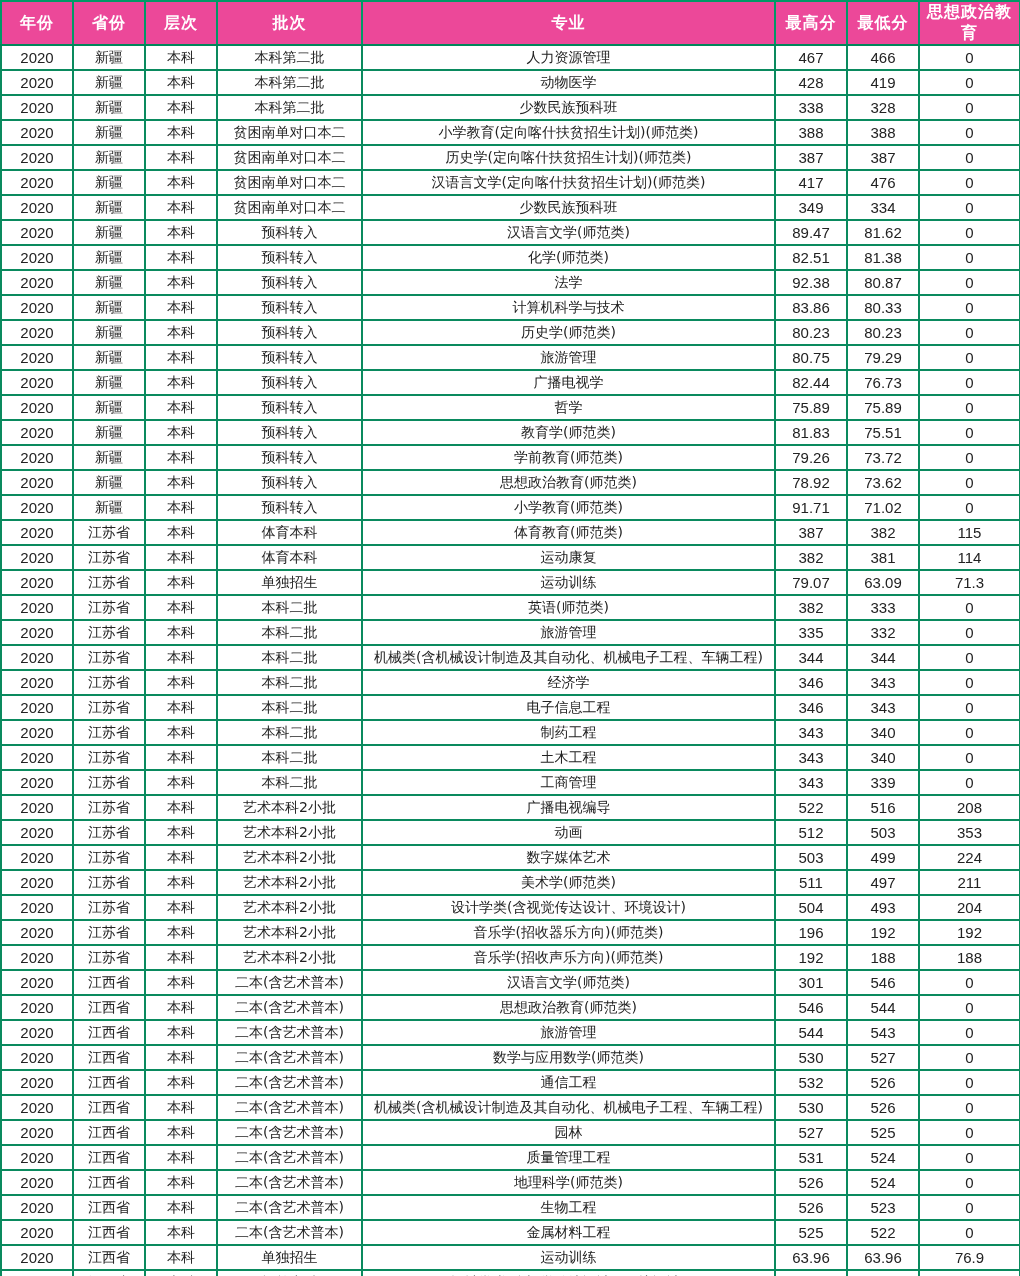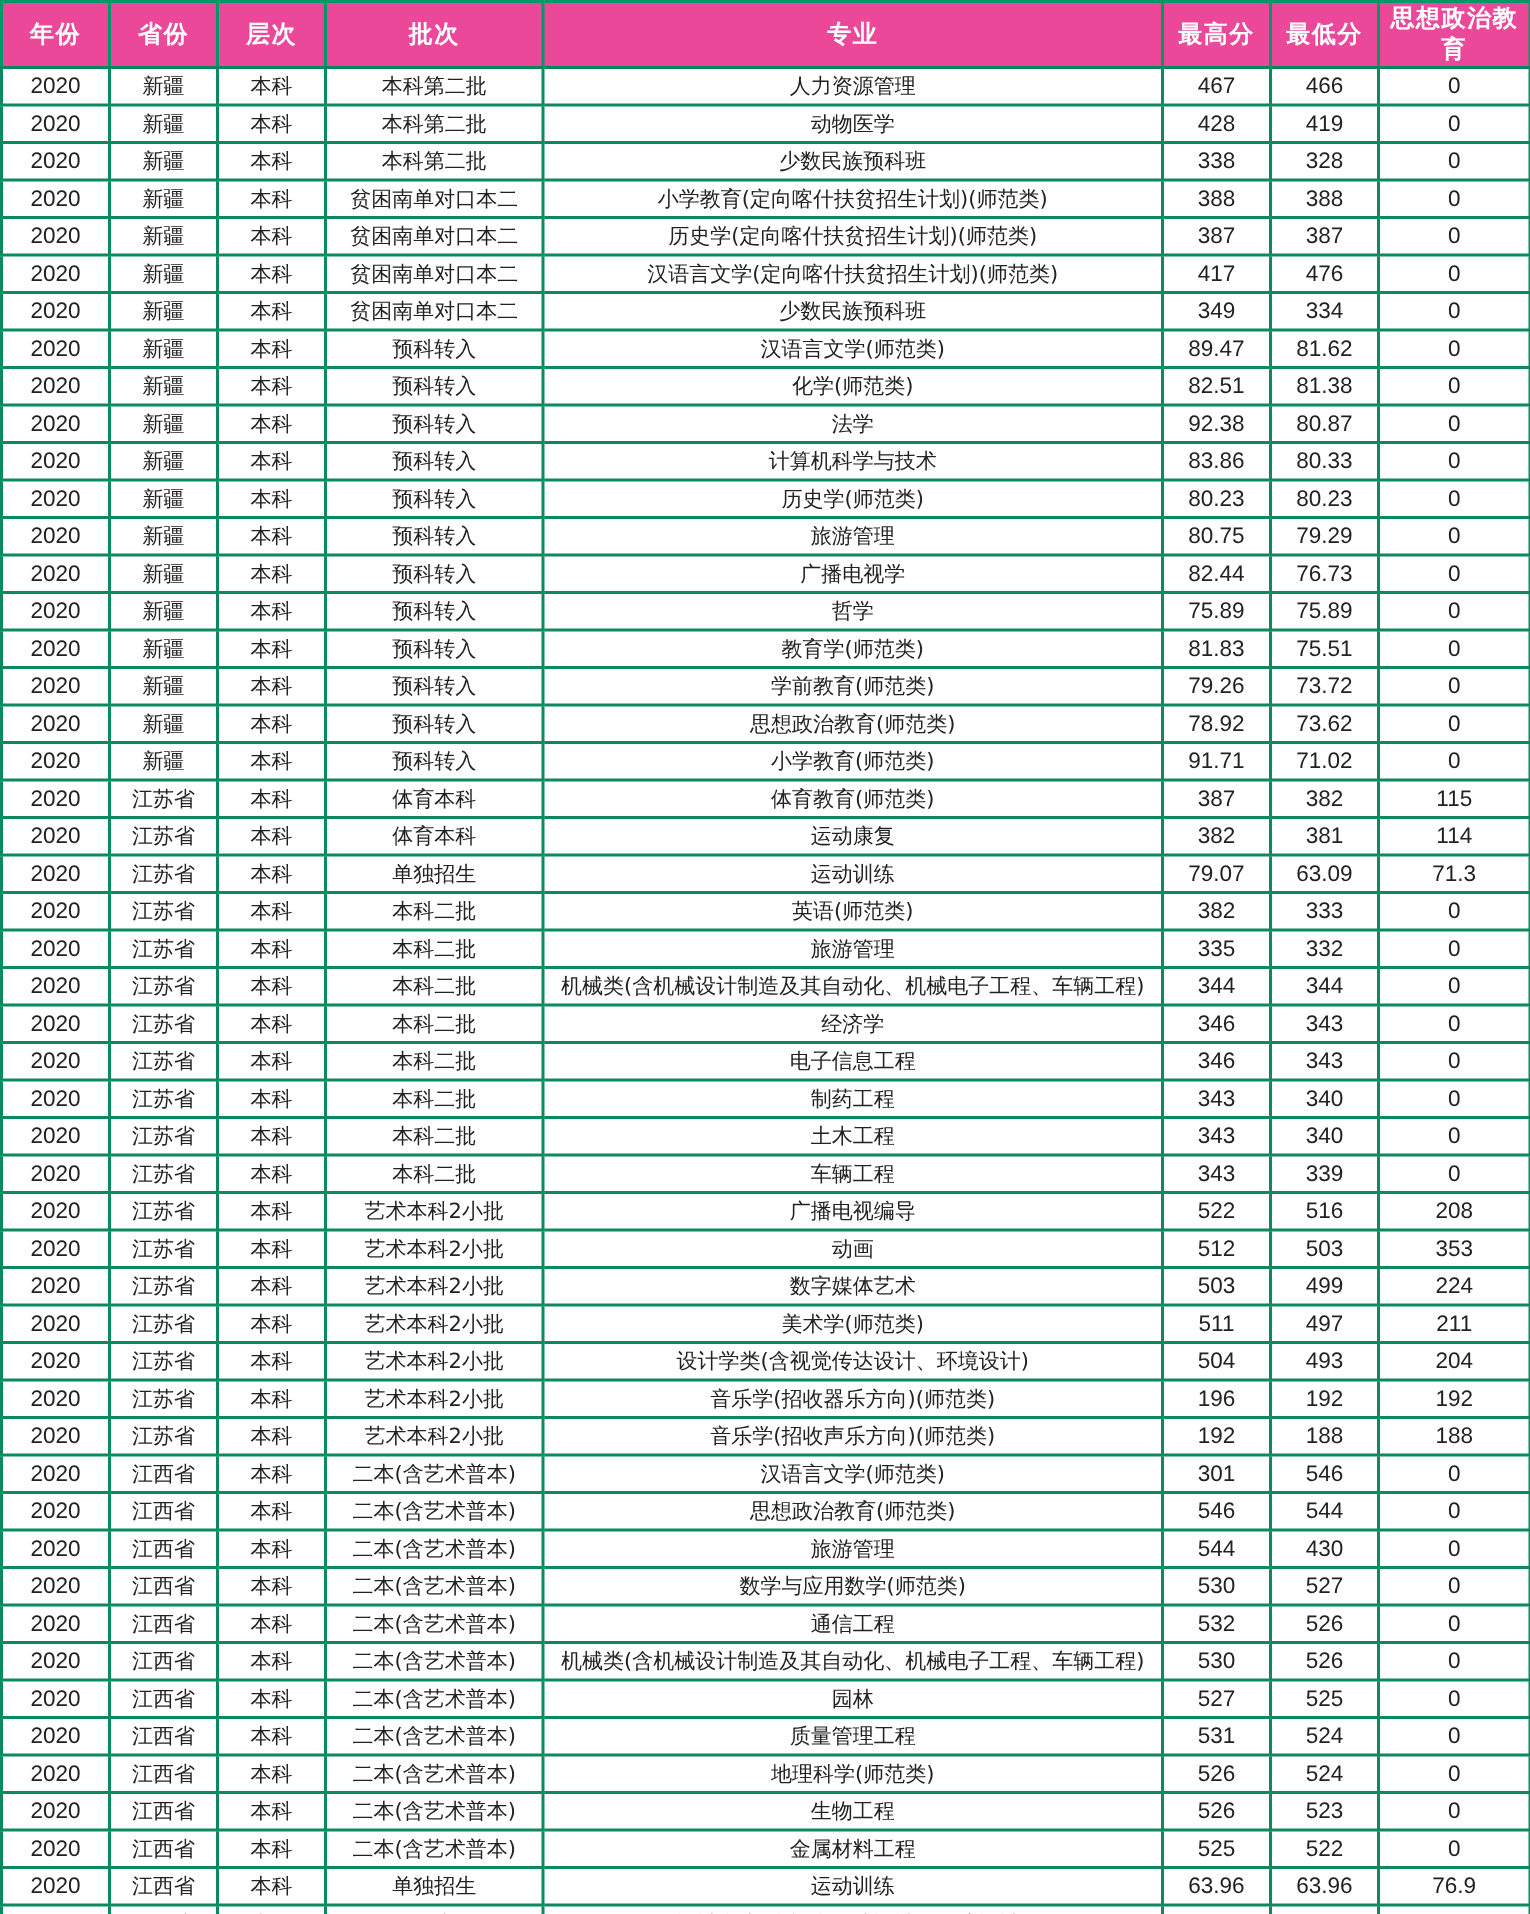--- a/index.html
+++ b/index.html
@@ -357,21 +357,21 @@
         <td>土木工程</td>
         <td class="num">343</td>
         <td class="num">340</td>
         <td class="num">0</td>
       </tr>
       <tr>
         <td class="num">2020</td>
         <td>江苏省</td>
         <td>本科</td>
         <td>本科二批</td>
-        <td>车辆工程</td>
+        <td>工商管理</td>
         <td class="num">343</td>
         <td class="num">339</td>
         <td class="num">0</td>
       </tr>
       <tr>
         <td class="num">2020</td>
         <td>江苏省</td>
         <td>本科</td>
         <td>艺术本科2小批</td>
         <td>广播电视编导</td>
@@ -459,21 +459,21 @@
         <td class="num">544</td>
         <td class="num">0</td>
       </tr>
       <tr>
         <td class="num">2020</td>
         <td>江西省</td>
         <td>本科</td>
         <td>二本(含艺术普本)</td>
         <td>旅游管理</td>
         <td class="num">544</td>
-        <td class="num">430</td>
+        <td class="num">543</td>
         <td class="num">0</td>
       </tr>
       <tr>
         <td class="num">2020</td>
         <td>江西省</td>
         <td>本科</td>
         <td>二本(含艺术普本)</td>
         <td>数学与应用数学(师范类)</td>
         <td class="num">530</td>
         <td class="num">527</td>

